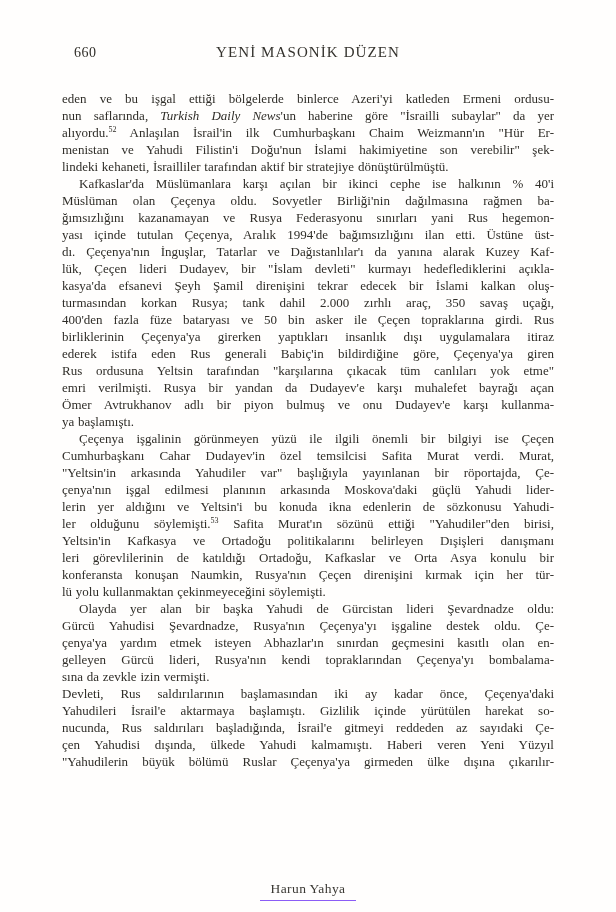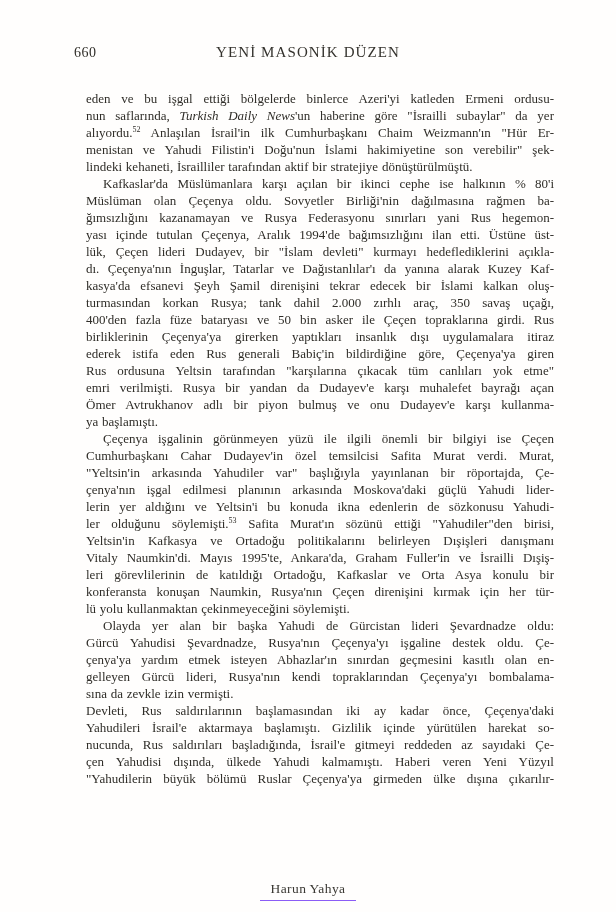--- a/index.html
+++ b/index.html
@@ -25,21 +25,21 @@
     font-family: Liberation Serif, serif;
   }
   .textblock {
     position: absolute;
     left: 62px; top: 90px;
     width: 492px;
     font-size: 13px;
     line-height: 17px;
     word-spacing: 0.5px;
   }
-  .line { text-align: justify; text-align-last: justify; margin-left: 24px; }
+  .line { text-align: justify; text-align-last: justify; }
   .line.short { text-align: center; text-align-last: left; }
   .line.indent { text-indent: 17px; }
   .textblock em { font-style: italic; }
   .textblock sup {
     font-size: 8px;
     line-height: 0;
     vertical-align: 5px;
     letter-spacing: 0;
   }
   .footer { position: absolute; left: 0; right: 0; top: 850px; text-align: center; }
@@ -64,45 +64,44 @@
 
   <div class="textblock" id="text-block">
       <div>
         <div class="line">eden ve bu işgal ettiği bölgelerde binlerce Azeri'yi katleden Ermeni ordusu-</div>
         <div class="line">nun saflarında, <em>Turkish Daily News</em>'un haberine göre "İsrailli subaylar" da yer</div>
         <div class="line">alıyordu.<sup>52</sup> Anlaşılan İsrail'in ilk Cumhurbaşkanı Chaim Weizmann'ın "Hür Er-</div>
         <div class="line">menistan ve Yahudi Filistin'i Doğu'nun İslami hakimiyetine son verebilir" şek-</div>
         <div class="line short">lindeki kehaneti, İsrailliler tarafından aktif bir stratejiye dönüştürülmüştü.</div>
       </div>
       <div>
-        <div class="line indent">Kafkaslar'da Müslümanlara karşı açılan bir ikinci cephe ise halkının % 80'i</div>
+        <div class="line indent">Kafkaslar'da Müslümanlara karşı açılan bir ikinci cephe ise halkının % 40'i</div>
         <div class="line">Müslüman olan Çeçenya oldu. Sovyetler Birliği'nin dağılmasına rağmen ba-</div>
         <div class="line">ğımsızlığını kazanamayan ve Rusya Federasyonu sınırları yani Rus hegemon-</div>
         <div class="line">yası içinde tutulan Çeçenya, Aralık 1994'de bağımsızlığını ilan etti. Üstüne üst-</div>
+        <div class="line">dı. Çeçenya'nın İnguşlar, Tatarlar ve Dağıstanlılar'ı da yanına alarak Kuzey Kaf-</div>
         <div class="line">lük, Çeçen lideri Dudayev, bir "İslam devleti" kurmayı hedeflediklerini açıkla-</div>
-        <div class="line">dı. Çeçenya'nın İnguşlar, Tatarlar ve Dağıstanlılar'ı da yanına alarak Kuzey Kaf-</div>
         <div class="line">kasya'da efsanevi Şeyh Şamil direnişini tekrar edecek bir İslami kalkan oluş-</div>
         <div class="line">turmasından korkan Rusya; tank dahil 2.000 zırhlı araç, 350 savaş uçağı,</div>
         <div class="line">400'den fazla füze bataryası ve 50 bin asker ile Çeçen topraklarına girdi. Rus</div>
         <div class="line">birliklerinin Çeçenya'ya girerken yaptıkları insanlık dışı uygulamalara itiraz</div>
         <div class="line">ederek istifa eden Rus generali Babiç'in bildirdiğine göre, Çeçenya'ya giren</div>
         <div class="line">Rus ordusuna Yeltsin tarafından "karşılarına çıkacak tüm canlıları yok etme"</div>
         <div class="line">emri verilmişti. Rusya bir yandan da Dudayev'e karşı muhalefet bayrağı açan</div>
         <div class="line">Ömer Avtrukhanov adlı bir piyon bulmuş ve onu Dudayev'e karşı kullanma-</div>
         <div class="line short">ya başlamıştı.</div>
       </div>
       <div>
         <div class="line indent">Çeçenya işgalinin görünmeyen yüzü ile ilgili önemli bir bilgiyi ise Çeçen</div>
         <div class="line">Cumhurbaşkanı Cahar Dudayev'in özel temsilcisi Safita Murat verdi. Murat,</div>
         <div class="line">"Yeltsin'in arkasında Yahudiler var" başlığıyla yayınlanan bir röportajda, Çe-</div>
         <div class="line">çenya'nın işgal edilmesi planının arkasında Moskova'daki güçlü Yahudi lider-</div>
         <div class="line">lerin yer aldığını ve Yeltsin'i bu konuda ikna edenlerin de sözkonusu Yahudi-</div>
         <div class="line">ler olduğunu söylemişti.<sup>53</sup> Safita Murat'ın sözünü ettiği "Yahudiler"den birisi,</div>
         <div class="line">Yeltsin'in Kafkasya ve Ortadoğu politikalarını belirleyen Dışişleri danışmanı</div>
-        <div class="line">Vitaly Naumkin'di. Mayıs 1995'te, Ankara'da, Graham Fuller'in ve İsrailli Dışiş-</div>
         <div class="line">leri görevlilerinin de katıldığı Ortadoğu, Kafkaslar ve Orta Asya konulu bir</div>
         <div class="line">konferansta konuşan Naumkin, Rusya'nın Çeçen direnişini kırmak için her tür-</div>
         <div class="line short">lü yolu kullanmaktan çekinmeyeceğini söylemişti.</div>
       </div>
       <div>
         <div class="line indent">Olayda yer alan bir başka Yahudi de Gürcistan lideri Şevardnadze oldu:</div>
         <div class="line">Gürcü Yahudisi Şevardnadze, Rusya'nın Çeçenya'yı işgaline destek oldu. Çe-</div>
         <div class="line">çenya'ya yardım etmek isteyen Abhazlar'ın sınırdan geçmesini kasıtlı olan en-</div>
         <div class="line">gelleyen Gürcü lideri, Rusya'nın kendi topraklarından Çeçenya'yı bombalama-</div>
         <div class="line short">sına da zevkle izin vermişti.</div>

